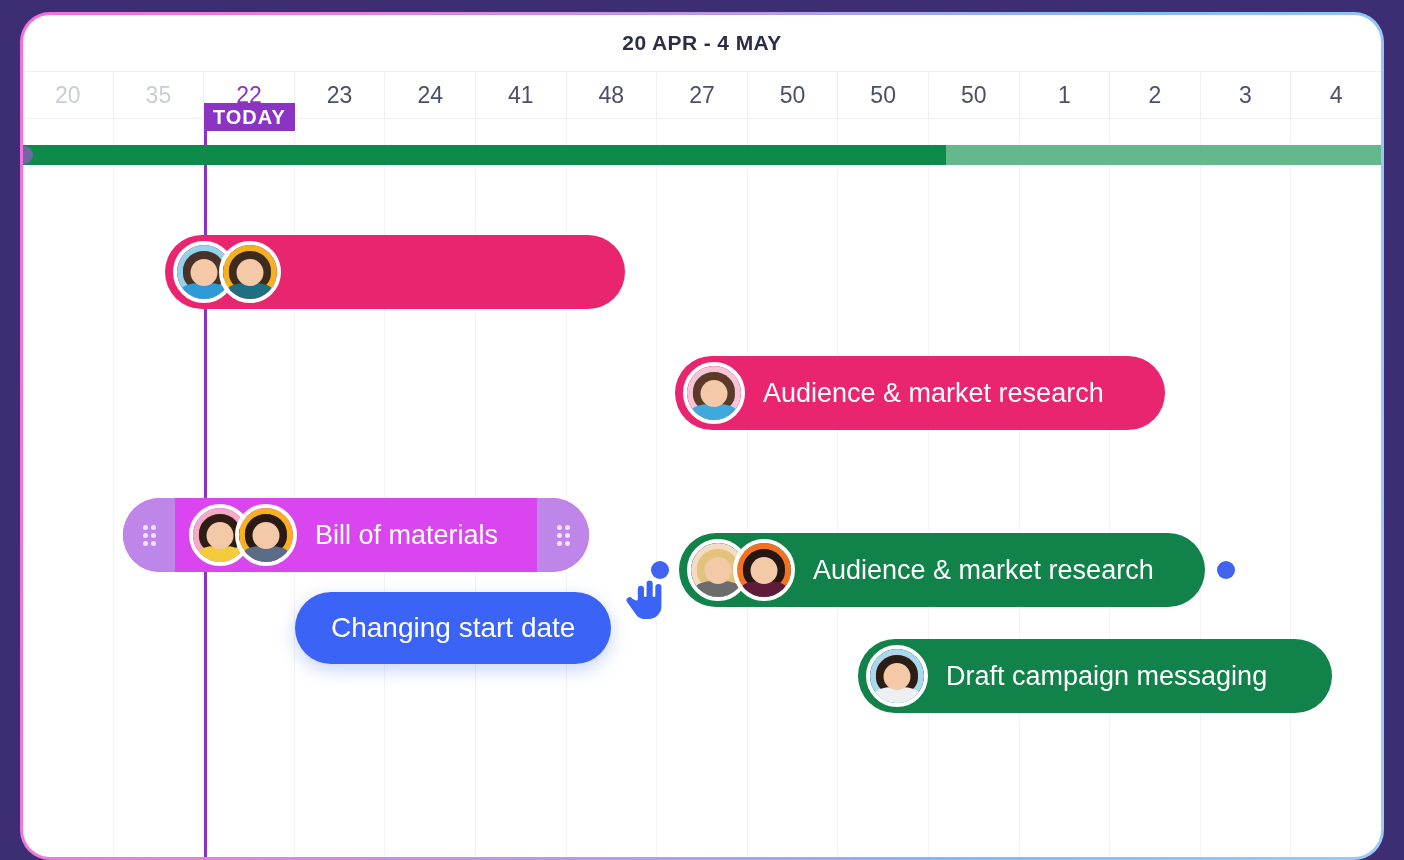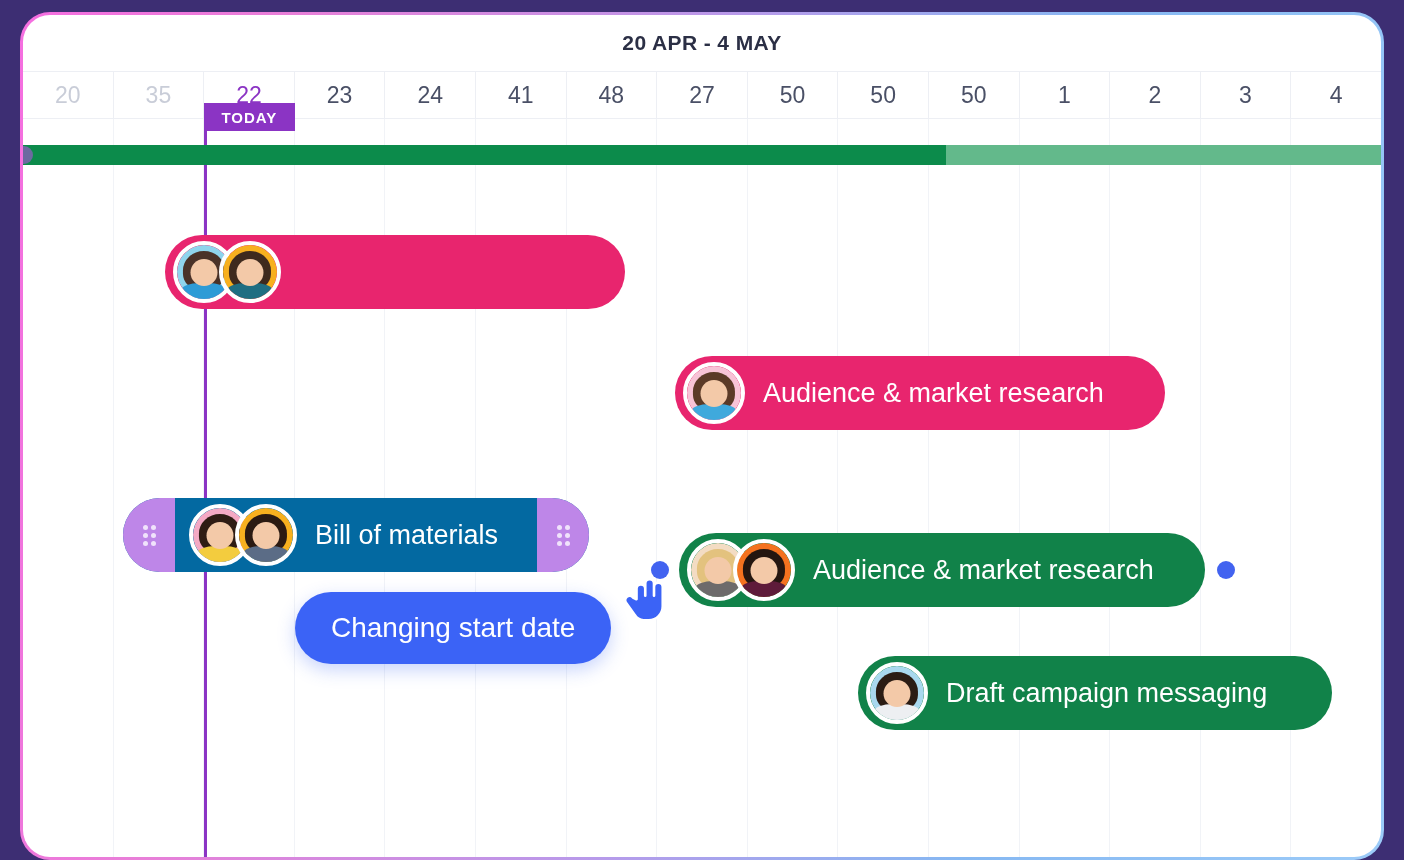--- a/index.html
+++ b/index.html
@@ -101,21 +101,21 @@
   
   .today-badge {
     position: absolute;
     top: 88px;
     height: 28px;
     background: #8B34C4;
     display: flex;
     align-items: center;
     justify-content: center;
     color: #FFFFFF;
-    font-size: 15px;
+    font-size: 20px;
     font-weight: bold;
     letter-spacing: 1px;
   }
 
   
   .today-line {
     position: absolute;
     top: 106px;
     bottom: 0;
     width: 3px;
@@ -153,21 +153,21 @@
   .bar {
     position: absolute;
     height: 74px;
     border-radius: 37px;
     display: flex;
     align-items: center;
     color: #FFFFFF;
   }
   .bar.pink  { background: #E8256E; }
   .bar.green { background: #118249; }
-  .bar.purple{ background: #0369a1; }
+  .bar.purple{ background: #d946ef; }
 
   .bar-label {
     font-size: 27px;
     font-weight: normal;
     white-space: nowrap;
     color: #FFFFFF;
   }
 
   
   .handle {
@@ -401,21 +401,21 @@
                 <div class="av-bg" style="background: rgb(244, 114, 31);"></div>
                 <div class="av-hair" style="background: rgb(36, 22, 16);"></div>
                 <div class="av-body" style="background: rgb(94, 27, 58);"></div>
                 <div class="av-face"></div>
               </div>
             </div>
             <div class="bar-label" style="margin-left: 18px;">Audience &amp; market research</div>
           </div>
           <div class="conn-dot" style="left: 628px; top: 546px;"></div>
           <div class="conn-dot" style="left: 1194px; top: 546px;"></div>
-          <div class="bar green" style="left: 835px; top: 641px; width: 474px;">
+          <div class="bar green" style="left: 835px; top: 624px; width: 474px;">
             <div class="avatars" style="margin-left: 8px;">
               <div class="avatar">
                 <div class="av-bg" style="background: rgb(169, 216, 238);"></div>
                 <div class="av-hair" style="background: rgb(43, 28, 20);"></div>
                 <div class="av-body" style="background: rgb(237, 239, 242);"></div>
                 <div class="av-face"></div>
               </div>
             </div>
             <div class="bar-label" style="margin-left: 18px;">Draft campaign messaging</div>
           </div>

